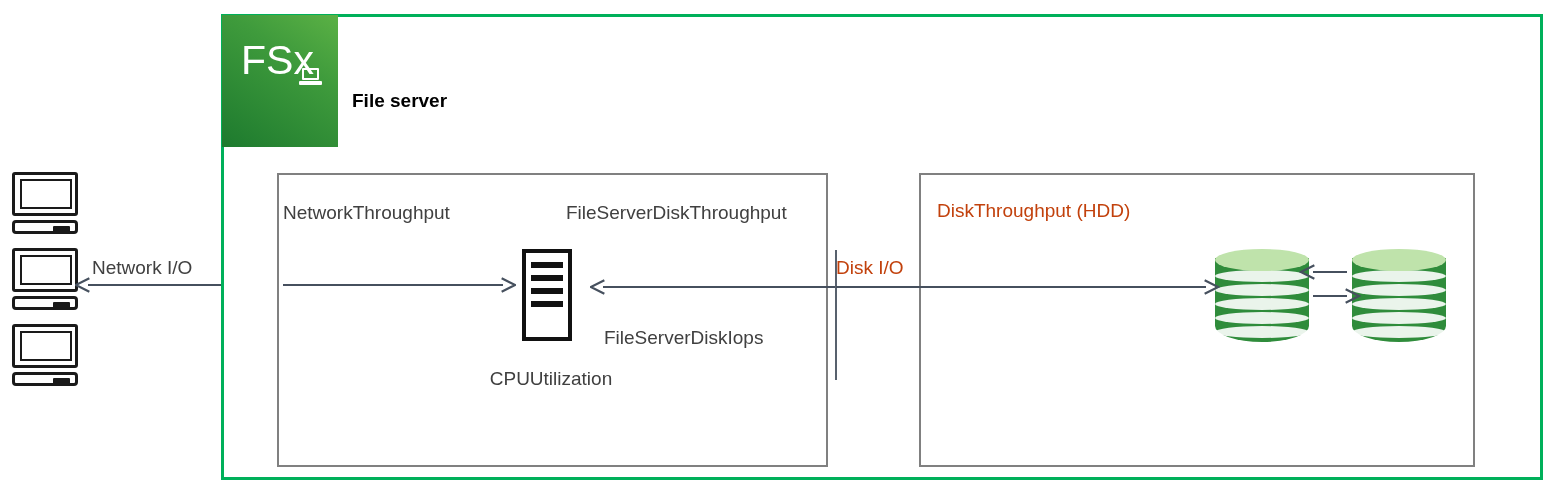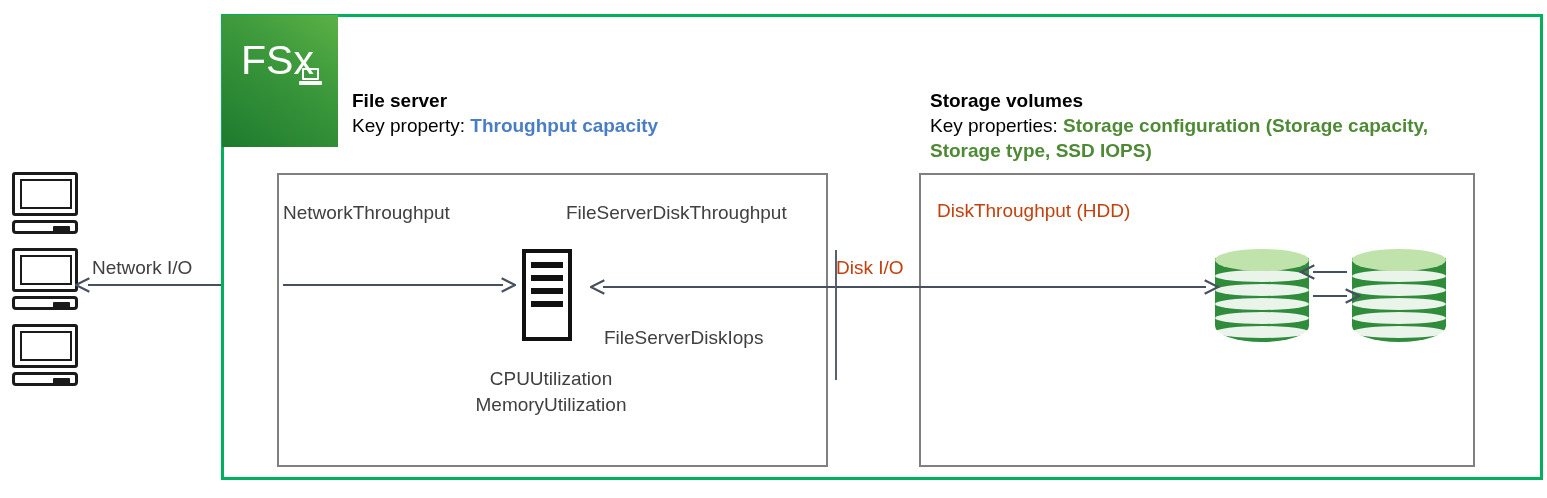--- a/index.html
+++ b/index.html
@@ -224,37 +224,31 @@
   <div id="fsx-logo">
     <span class="fsx-text">FSx</span>
     <span class="fsx-laptop">
       <span class="lid"></span>
       <span class="deck"></span>
     </span>
   </div>
 
   <div class="section-head" style="left:352px; top:88px; width:400px;">
     <span class="title">File server</span>
-    <span class="sub"><span>Key property: </span><span class="accent-blue">Throughput capacity</span></span>
-  </div>
-
-  <div class="section-head" style="left:930px; top:88px; width:520px;">
-    <span class="title">Storage volumes</span>
-    <span class="sub"><span>Key properties: </span><span class="accent-green">Storage configuration (Storage capacity, Storage type, SSD IOPS)</span></span>
-  </div>
+  </div>
+
 
   <div class="inner-box" style="left:277px; top:173px; width:551px; height:294px;"></div>
 
   <div class="inner-box" style="left:919px; top:173px; width:556px; height:294px;"></div>
 
   <div class="metric blue" style="left:283px; top:200px;">NetworkThroughput</div>
   <div class="metric blue" style="left:604px; top:325px;">FileServerDiskIops</div>
   <div class="metric blue" style="left:566px; top:200px;">FileServerDiskThroughput</div>
   <div class="metric blue centered" style="left:398px; top:366px; width:306px;">CPUUtilization</div>
-  <div class="metric blue centered" style="left:398px; top:392px; width:306px;">MemoryUtilization</div>
 
   <div id="server-icon">
     <span class="slot" style="top:9px;"></span>
     <span class="slot" style="top:22px;"></span>
     <span class="slot" style="top:35px;"></span>
     <span class="slot" style="top:48px;"></span>
   </div>
 
   <div class="metric green" style="left:836px; top:255px;">Disk I/O</div>
 

